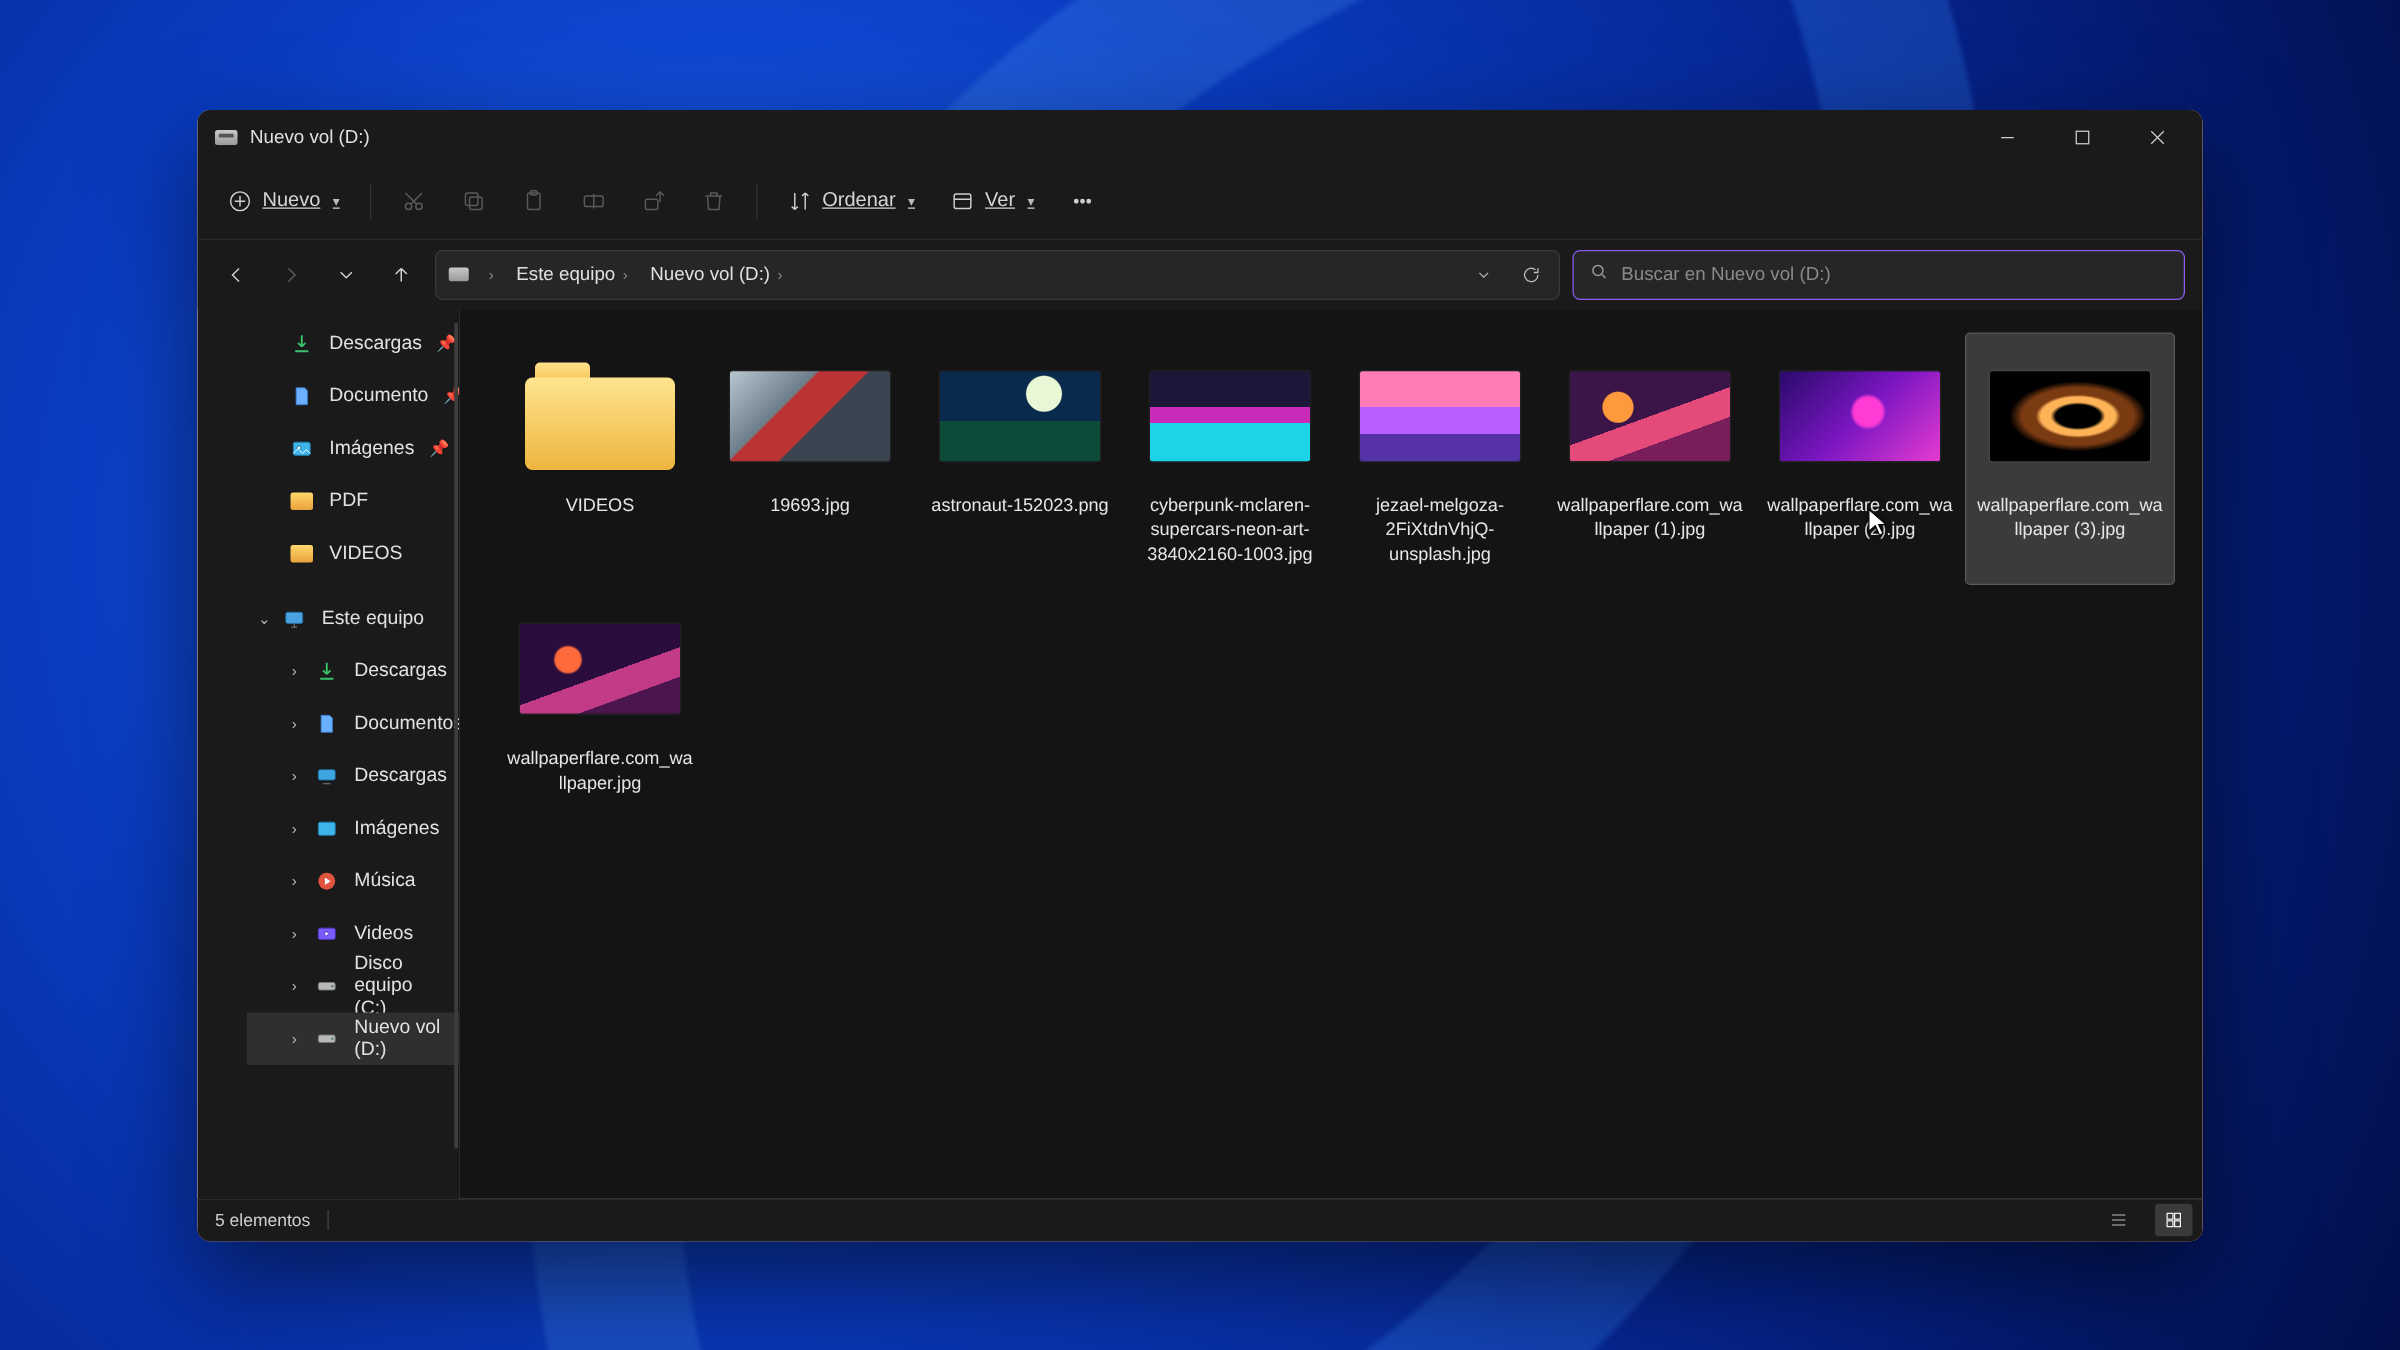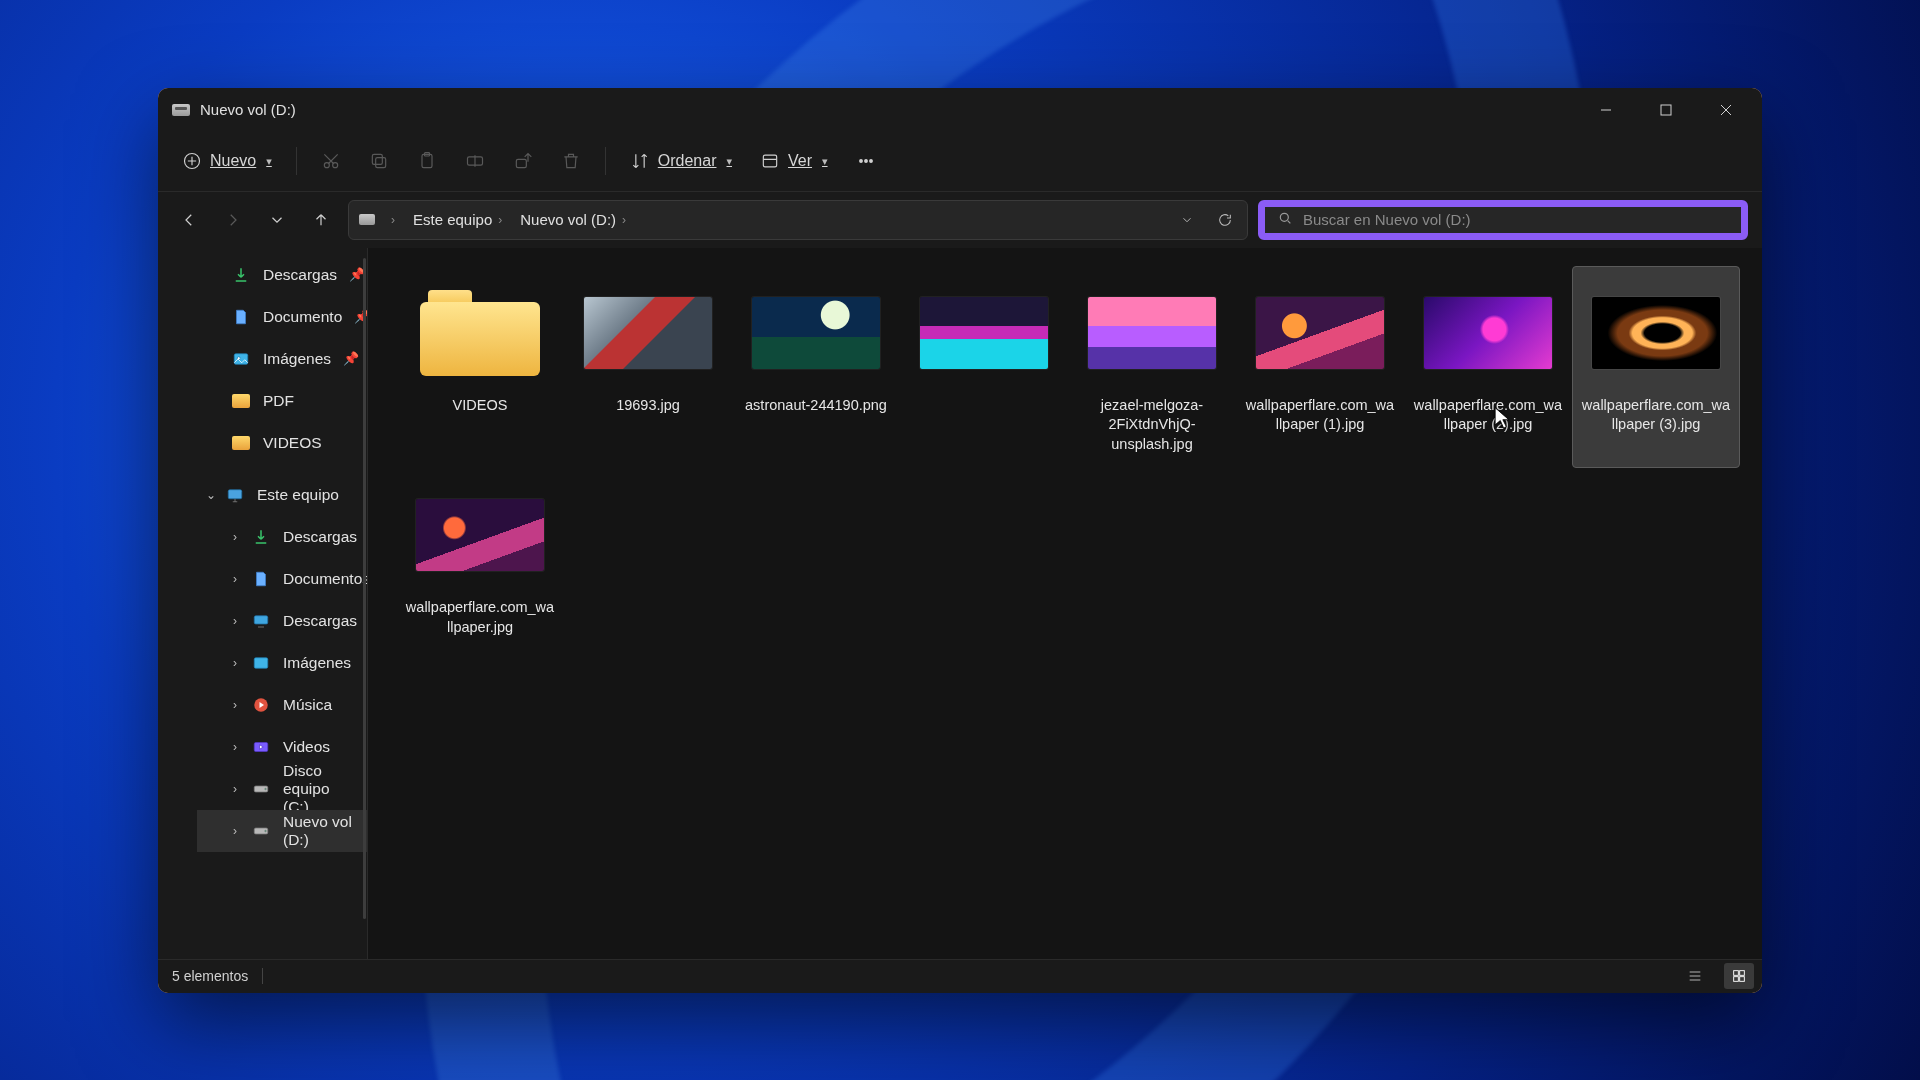--- a/index.html
+++ b/index.html
@@ -132,21 +132,21 @@
   .crumb .sep{ color:#888; font-size:12px; }
   .address .grow{flex:1;}
   .address .drop, .address .refresh{
     width:32px;height:32px;display:flex;align-items:center;justify-content:center;border-radius:4px;color:#c8c8c8;
   }
 
   .searchbox{
     width: 490px;
     height:40px;
     background:#262626;
-    border:7px solid #8b5cf6;
+    border:1px solid #8b5cf6;
     border-radius:6px;
     display:flex;
     align-items:center;
     padding:0 12px;
     gap:10px;
     color:#a0a0a0;
   }
   .searchbox input{
     flex:1; background:transparent; border:none; outline:none; color:#ddd; font-size:15px;
   }
@@ -616,26 +616,27 @@
           <div class="item">
             <div class="thumb-wrap">
               <div class="thumb th-19693"></div>
             </div>
             <div class="fname">19693.jpg</div>
           </div>
           <div class="item">
             <div class="thumb-wrap">
               <div class="thumb th-astro"></div>
             </div>
-            <div class="fname">astronaut-244190.png</div>
+            <div class="fname">astronaut-152023.png</div>
           </div>
           <div class="item">
             <div class="thumb-wrap">
               <div class="thumb th-cyber"></div>
             </div>
+            <div class="fname">cyberpunk-mclaren-supercars-neon-art-3840x2160-1003.jpg</div>
           </div>
           <div class="item">
             <div class="thumb-wrap">
               <div class="thumb th-jez"></div>
             </div>
             <div class="fname">jezael-melgoza-2FiXtdnVhjQ-unsplash.jpg</div>
           </div>
           <div class="item">
             <div class="thumb-wrap">
               <div class="thumb th-wf1"></div>

